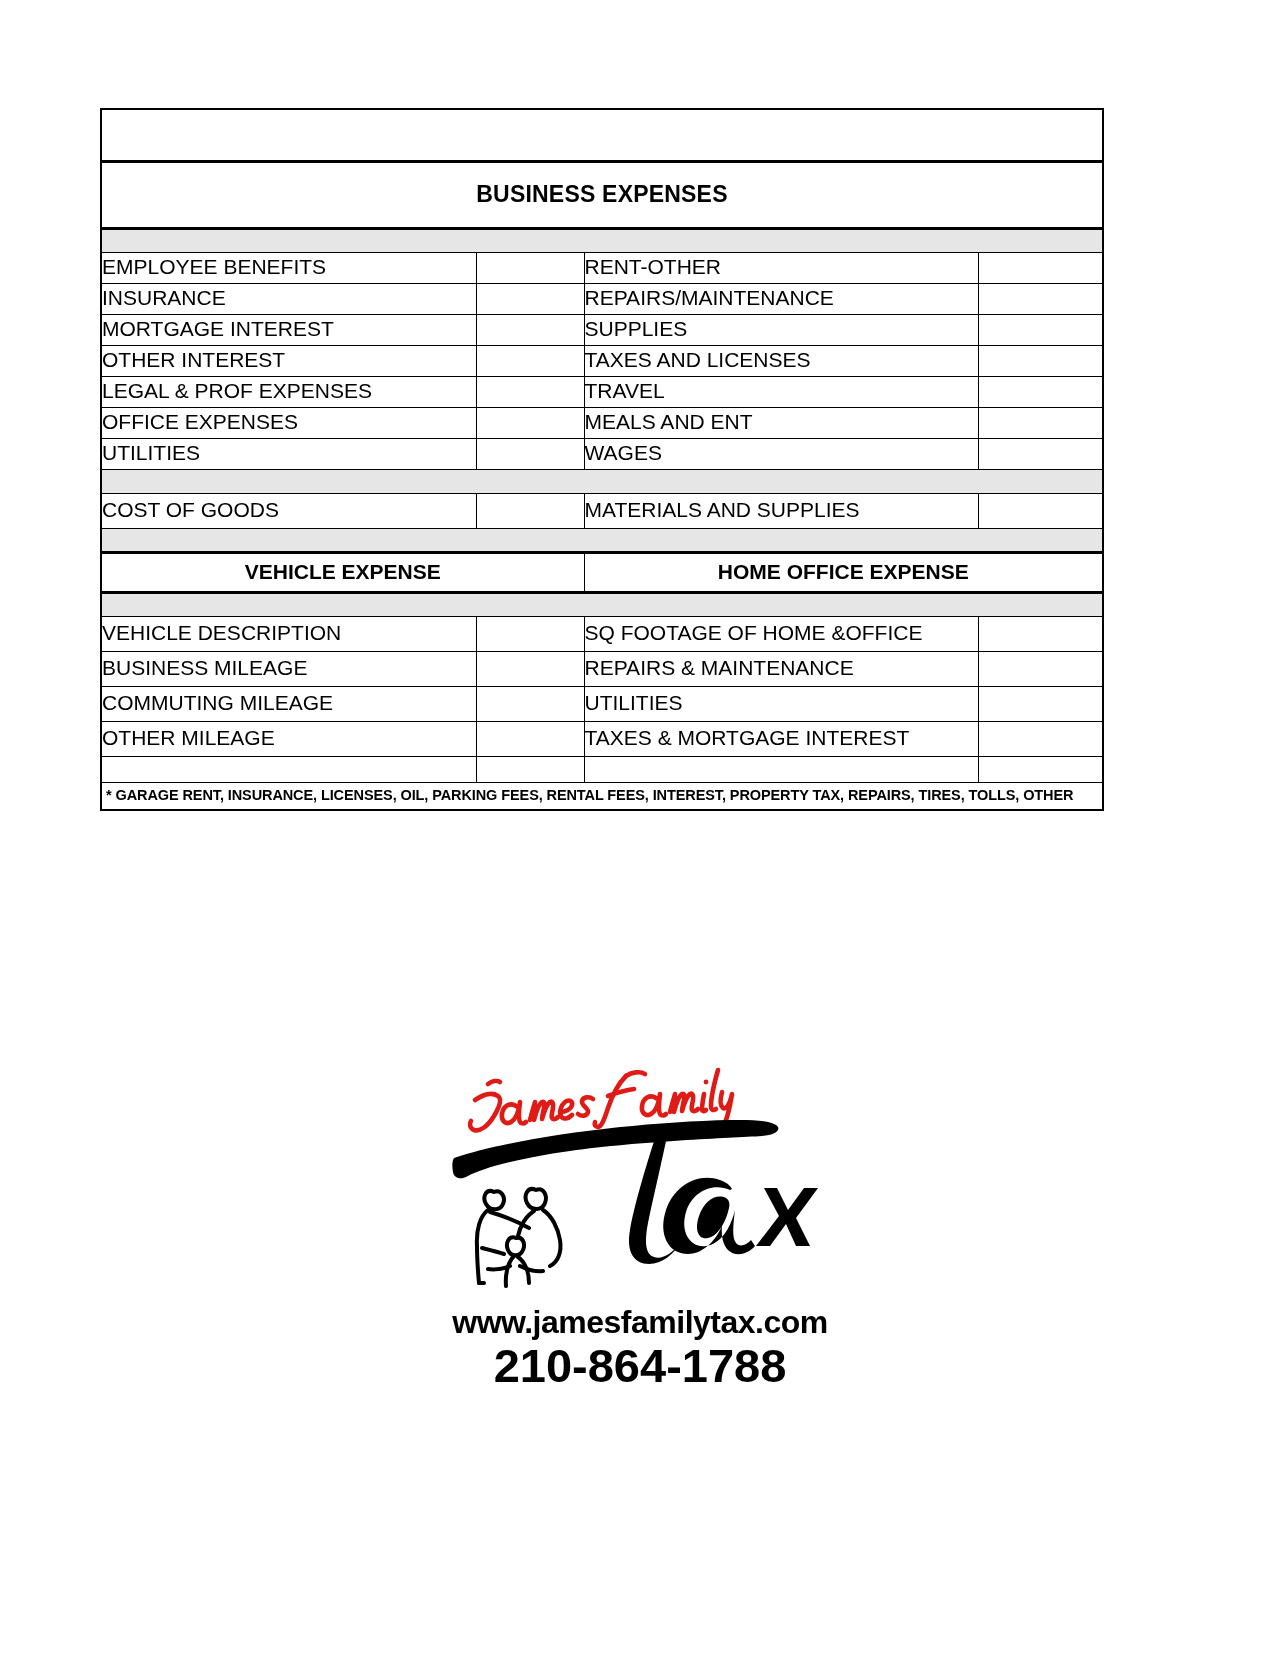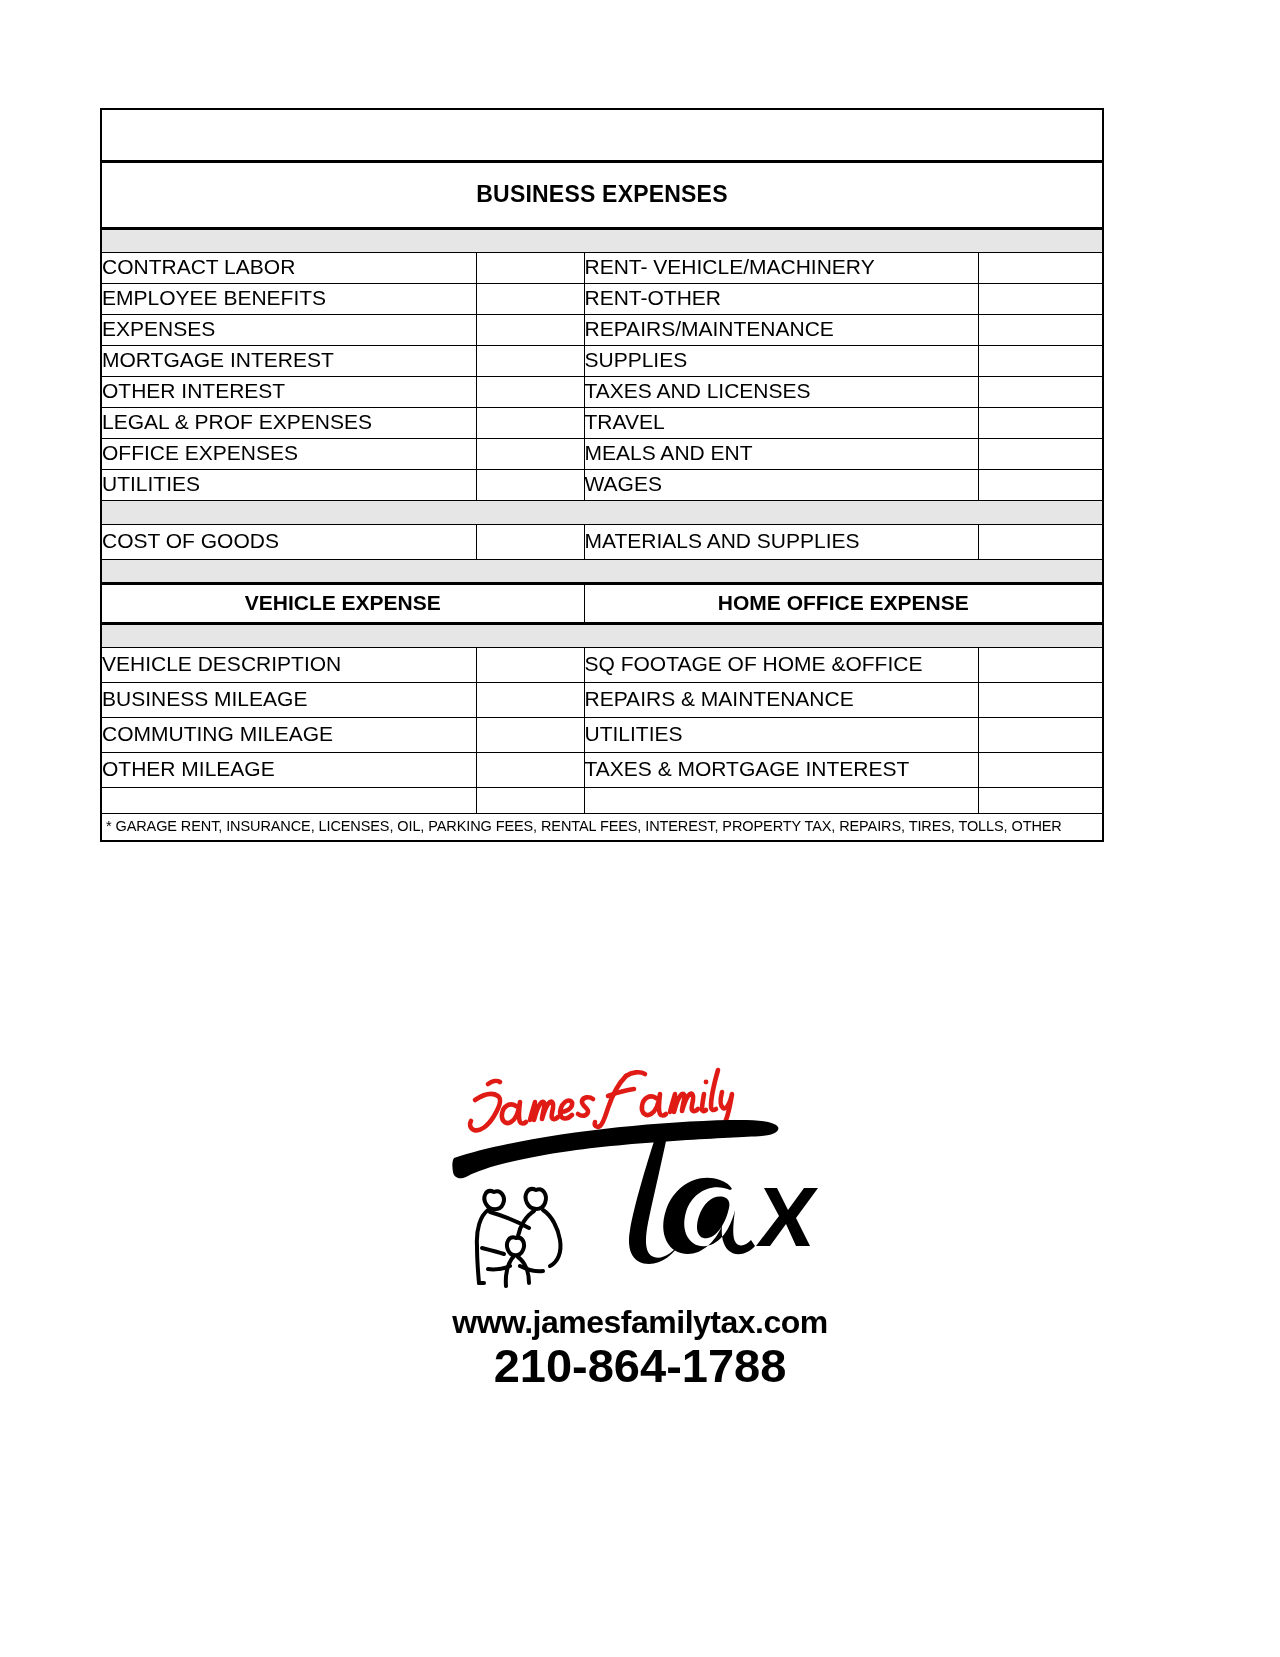--- a/index.html
+++ b/index.html
@@ -93,20 +93,21 @@
   
   .row-empty td { height: 26px; }
 
   
   .row-footnote td {
     height: 28px;
     font-size: 14.5px;
     padding-left: 4px;
     white-space: nowrap;
     letter-spacing: -0.1px;
+    font-weight: bold;
   }
 
   .taller td { height: 35px; margin-left: 15px; }
 
   
   .logo-block {
     position: absolute;
     left: 0;
     top: 1040px;
     width: 1280px;
@@ -160,33 +161,27 @@
 
       <tr class="row-title">
         <td colspan="4">BUSINESS EXPENSES</td>
       </tr>
 
       <tr class="row-spacer">
         <td colspan="4"></td>
       </tr>
 
       <tr>
-        <td class="cell-label">CONTRACT LABOR</td>
-        <td class="cell-blank"></td>
-        <td class="cell-label">RENT- VEHICLE/MACHINERY</td>
-        <td class="cell-blank"></td>
-      </tr>
-      <tr>
         <td class="cell-label">EMPLOYEE BENEFITS</td>
         <td class="cell-blank"></td>
         <td class="cell-label">RENT-OTHER</td>
         <td class="cell-blank"></td>
       </tr>
       <tr>
-        <td class="cell-label">EXPENSES</td>
+        <td class="cell-label">INSURANCE</td>
         <td class="cell-blank"></td>
         <td class="cell-label">REPAIRS/MAINTENANCE</td>
         <td class="cell-blank"></td>
       </tr>
       <tr>
         <td class="cell-label">MORTGAGE INTEREST</td>
         <td class="cell-blank"></td>
         <td class="cell-label">SUPPLIES</td>
         <td class="cell-blank"></td>
       </tr>

